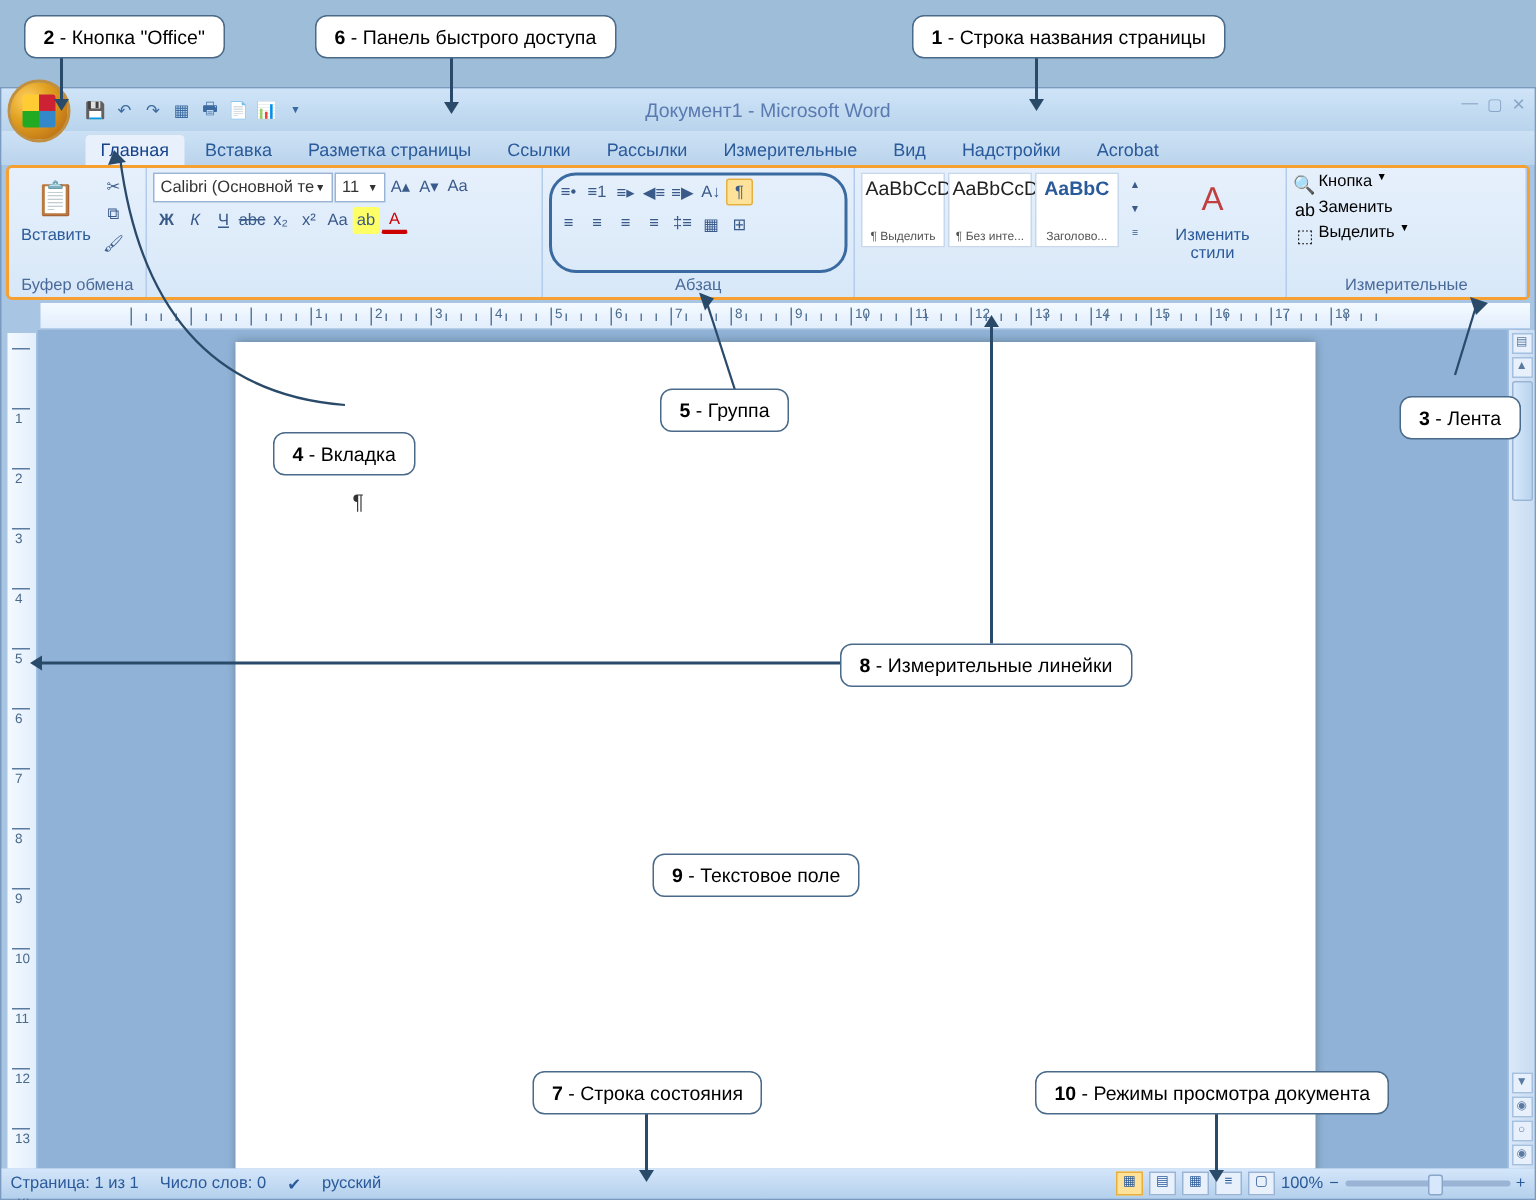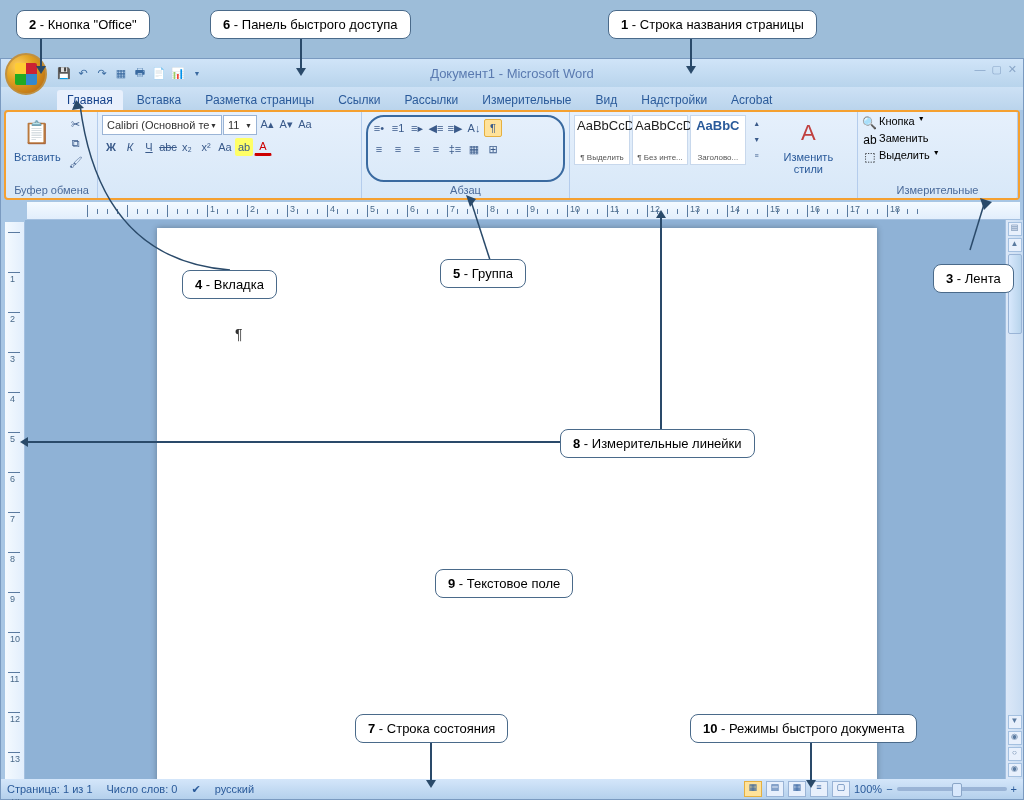--- a/index.html
+++ b/index.html
@@ -399,27 +399,27 @@
       <div class="view-btn">≡</div>
       <div class="view-btn">▢</div>
       <span>100%</span>
       <span>−</span>
       <div class="zoom-slider"></div>
       <span>+</span>
     </div>
   </div>
 </div>
 
-<div class="callout" style="top:270px;left:182px"><span class="num">4</span><span> - Вкладка</span></div>
+<div class="callout" style="top:288px;left:182px"><span class="num">4</span><span> - Вкладка</span></div>
 <div class="callout" style="top:259px;left:440px"><span class="num">5</span><span> - Группа</span></div>
 <div class="callout" style="top:264px;left:933px"><span class="num">3</span><span> - Лента</span></div>
 <div class="callout" style="top:429px;left:560px"><span class="num">8</span><span> - Измерительные линейки</span></div>
 <div class="callout" style="top:569px;left:435px"><span class="num">9</span><span> - Текстовое поле</span></div>
 <div class="callout" style="top:714px;left:355px"><span class="num">7</span><span> - Строка состояния</span></div>
-<div class="callout" style="top:714px;left:690px"><span class="num">10</span><span> - Режимы быстрого документа</span></div>
+<div class="callout" style="top:714px;left:690px"><span class="num">10</span><span> - Режимы просмотра документа</span></div>
 
 <svg class="connector" style="top:100px;left:60px" width="200" height="175">
     <path d="M170 170 Q40 160 20 5" stroke="#2a4a6a" stroke-width="1.5" fill="none"></path>
     <polygon points="16,0 24,8 12,10" fill="#2a4a6a"></polygon>
   </svg>
 <svg class="connector" style="top:195px;left:460px" width="80" height="70">
     <line x1="30" y1="65" x2="10" y2="3" stroke="#2a4a6a" stroke-width="1.5"></line>
     <polygon points="6,0 16,4 10,12" fill="#2a4a6a"></polygon>
   </svg>
 <svg class="connector" style="top:198px;left:930px" width="70" height="56">

